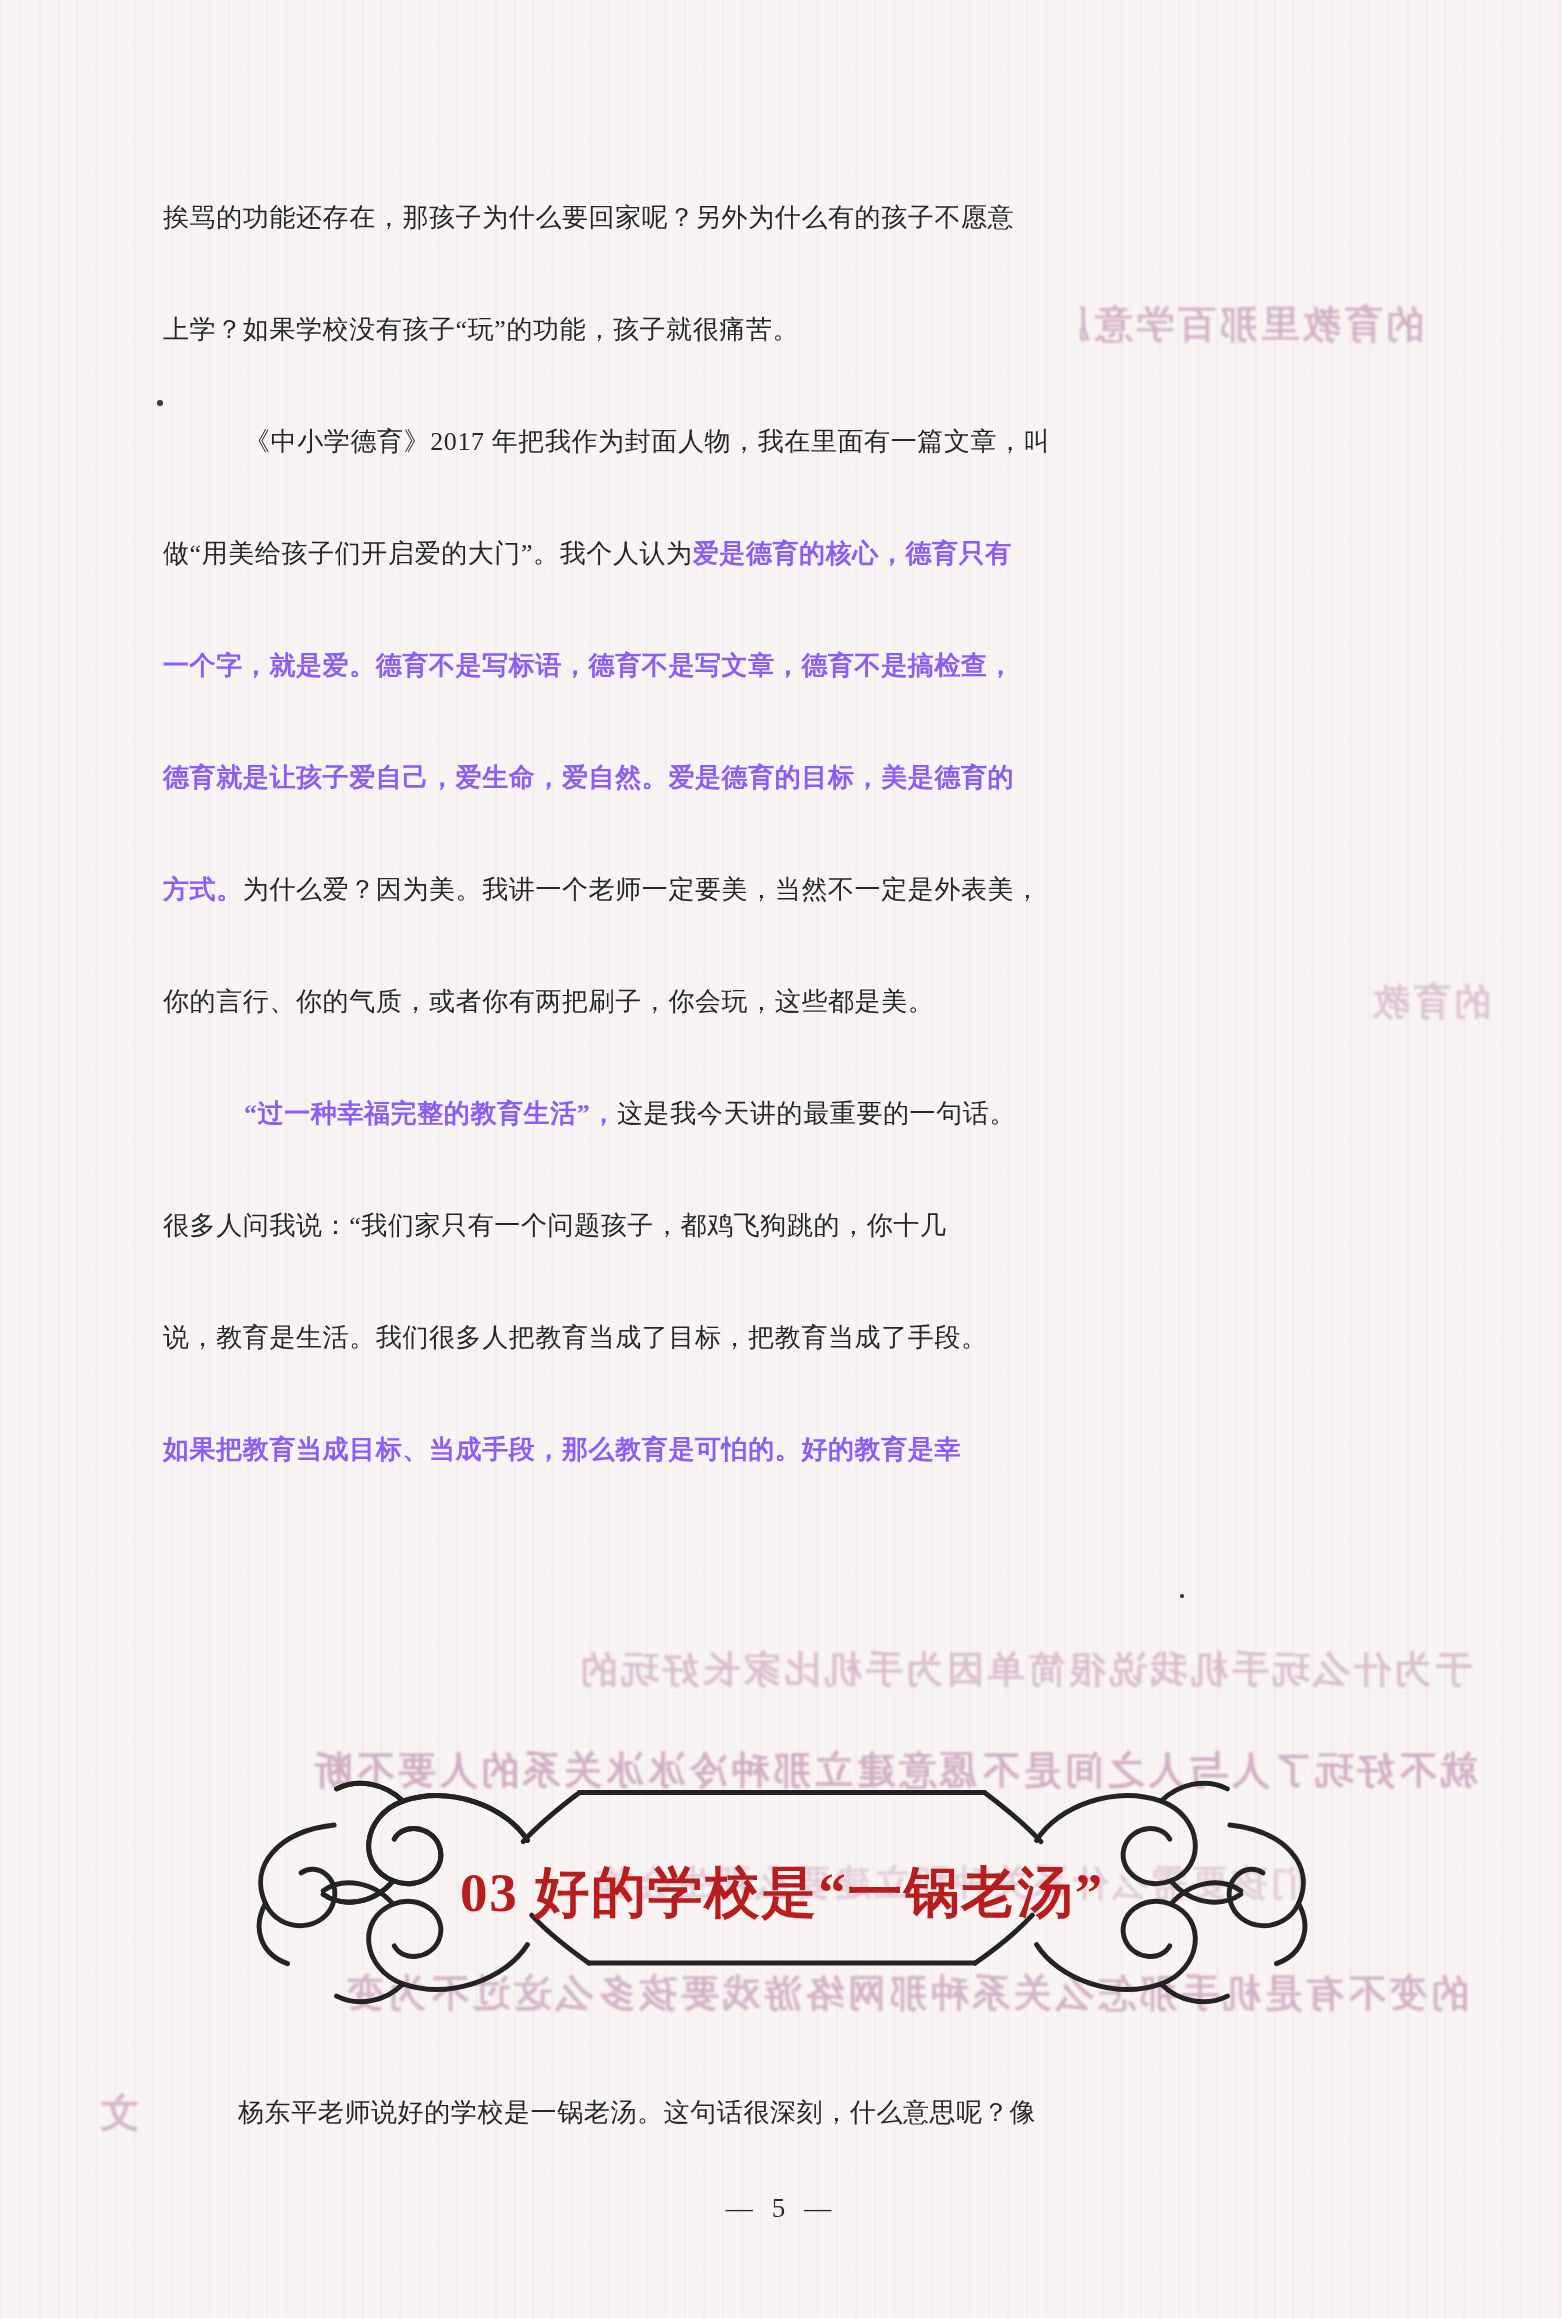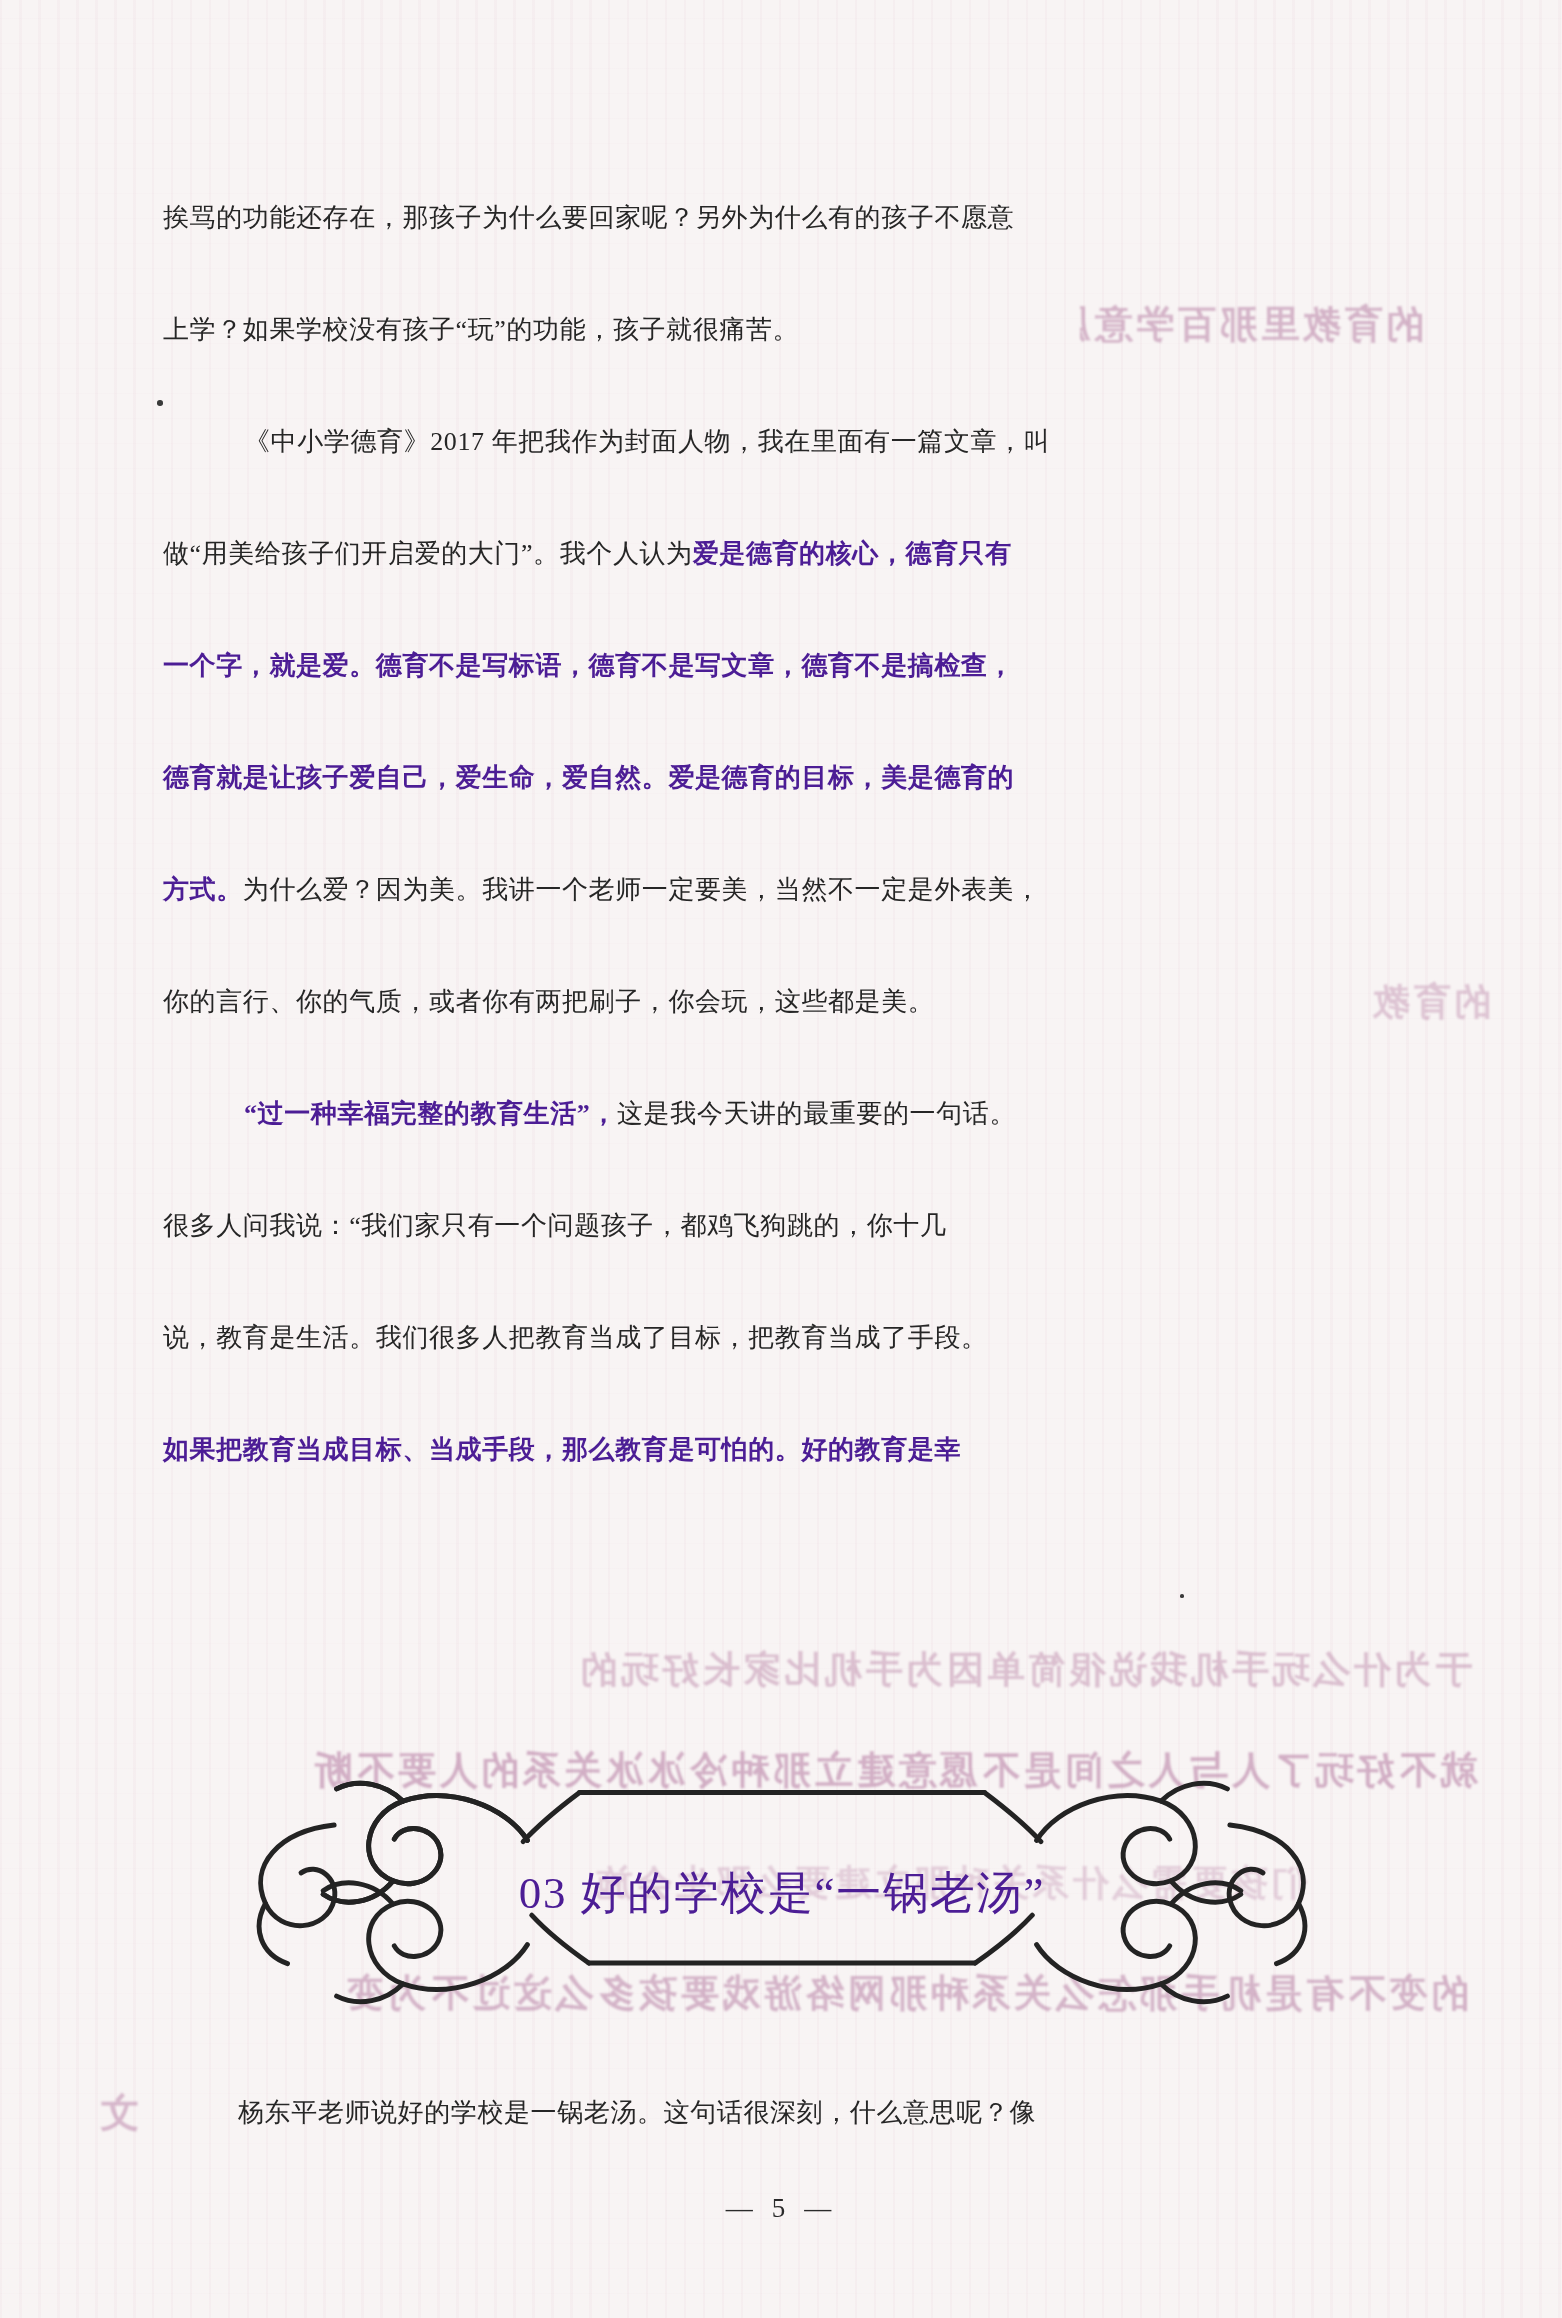--- a/index.html
+++ b/index.html
@@ -11,29 +11,29 @@
       repeating-linear-gradient(0deg, rgba(236,226,231,0.12) 0px, rgba(236,226,231,0.12) 1.2px, rgba(255,255,255,0) 1.2px, rgba(255,255,255,0) 25px);
     font-family:"Liberation Serif","DejaVu Serif",serif;
   }
   .content{position:absolute;left:163px;top:162px;width:1279px;z-index:3;}
   .line{
     height:112px;line-height:112px;font-size:26px;letter-spacing:0.6px;
     color:#262626;white-space:nowrap;overflow:visible;
   }
   .line.indent{padding-left:81px;}
   .seg{font-weight:400;}
-  .seg.bold{font-weight:700;color:#4c1d95;margin-top:25px;}
+  .seg.bold{font-weight:700;color:#8b5cf6;margin-top:25px;}
   .ornament-wrap{
     position:absolute;left:236px;top:1779px;width:1092px;height:227px;z-index:3;
   }
   .ornament-wrap svg{position:absolute;left:0;top:0;width:100%;height:100%;}
   .section-title{
     position:absolute;left:0;top:0;right:0;bottom:0;
     display:flex;align-items:center;justify-content:center;
-    font-size:45px;font-weight:400;letter-spacing:1.8px;color:#4c1d95;
+    font-size:55px;font-weight:700;letter-spacing:1.8px;color:#b91c1c;
   }
   .tail{position:absolute;left:157px;top:2057px;width:1279px;z-index:3;}
   .footer{
     position:absolute;left:0;top:2184px;width:100%;height:49px;line-height:49px;
     text-align:center;font-size:27px;letter-spacing:6.1px;color:#2a2a2a;z-index:3;
   }
   .bleed{
     position:absolute;z-index:1;white-space:nowrap;overflow:hidden;
     transform:scaleX(-1);filter:blur(1.2px);
     font-weight:700;letter-spacing:3.7px;

